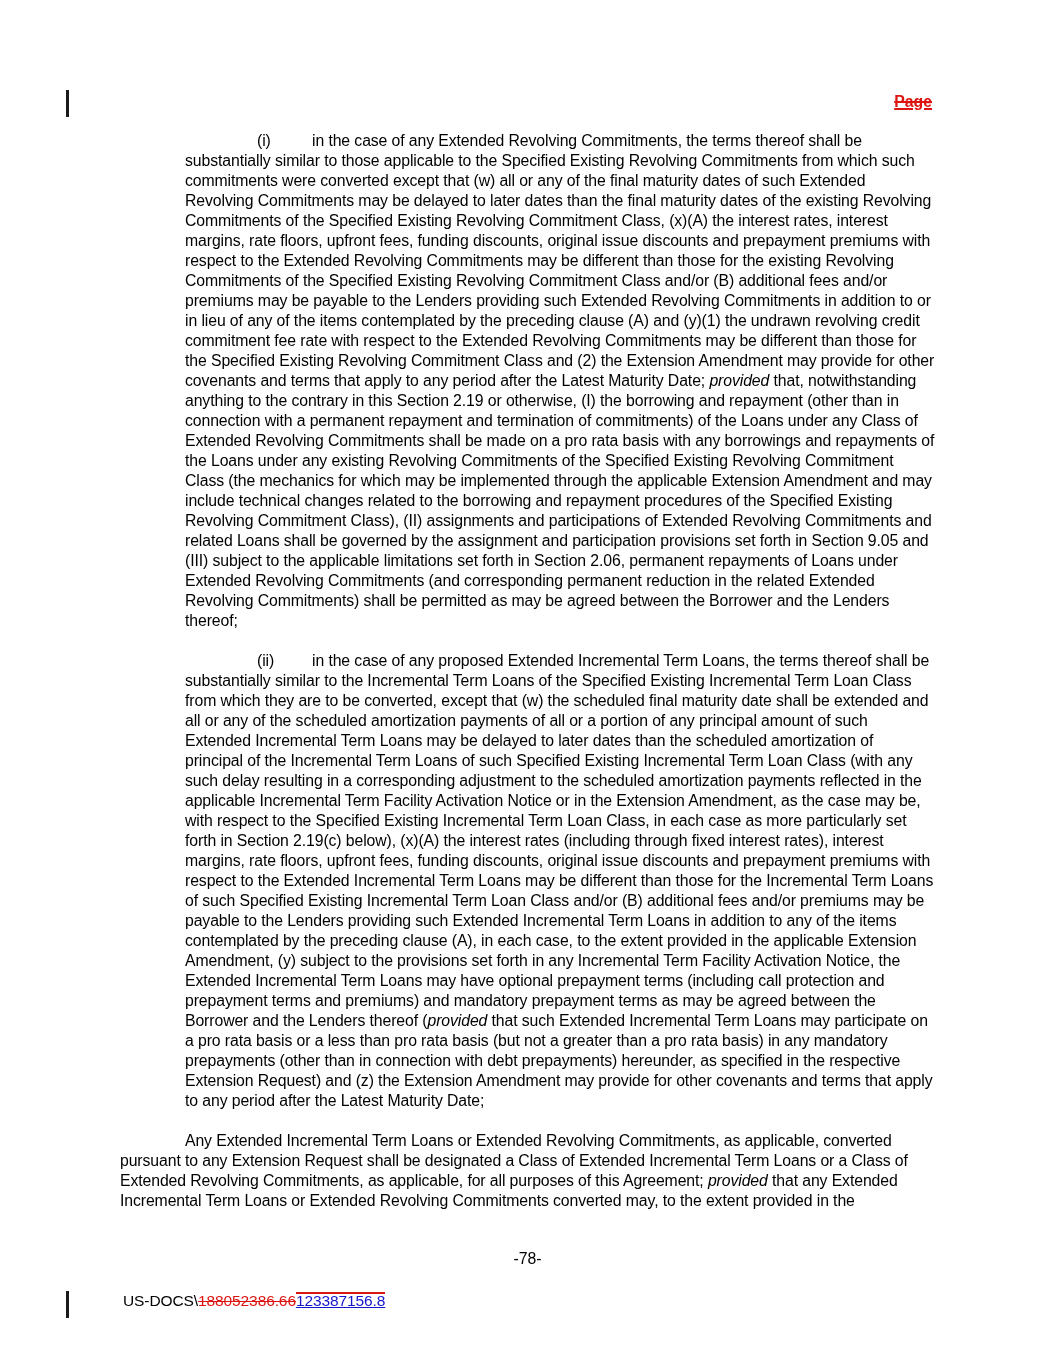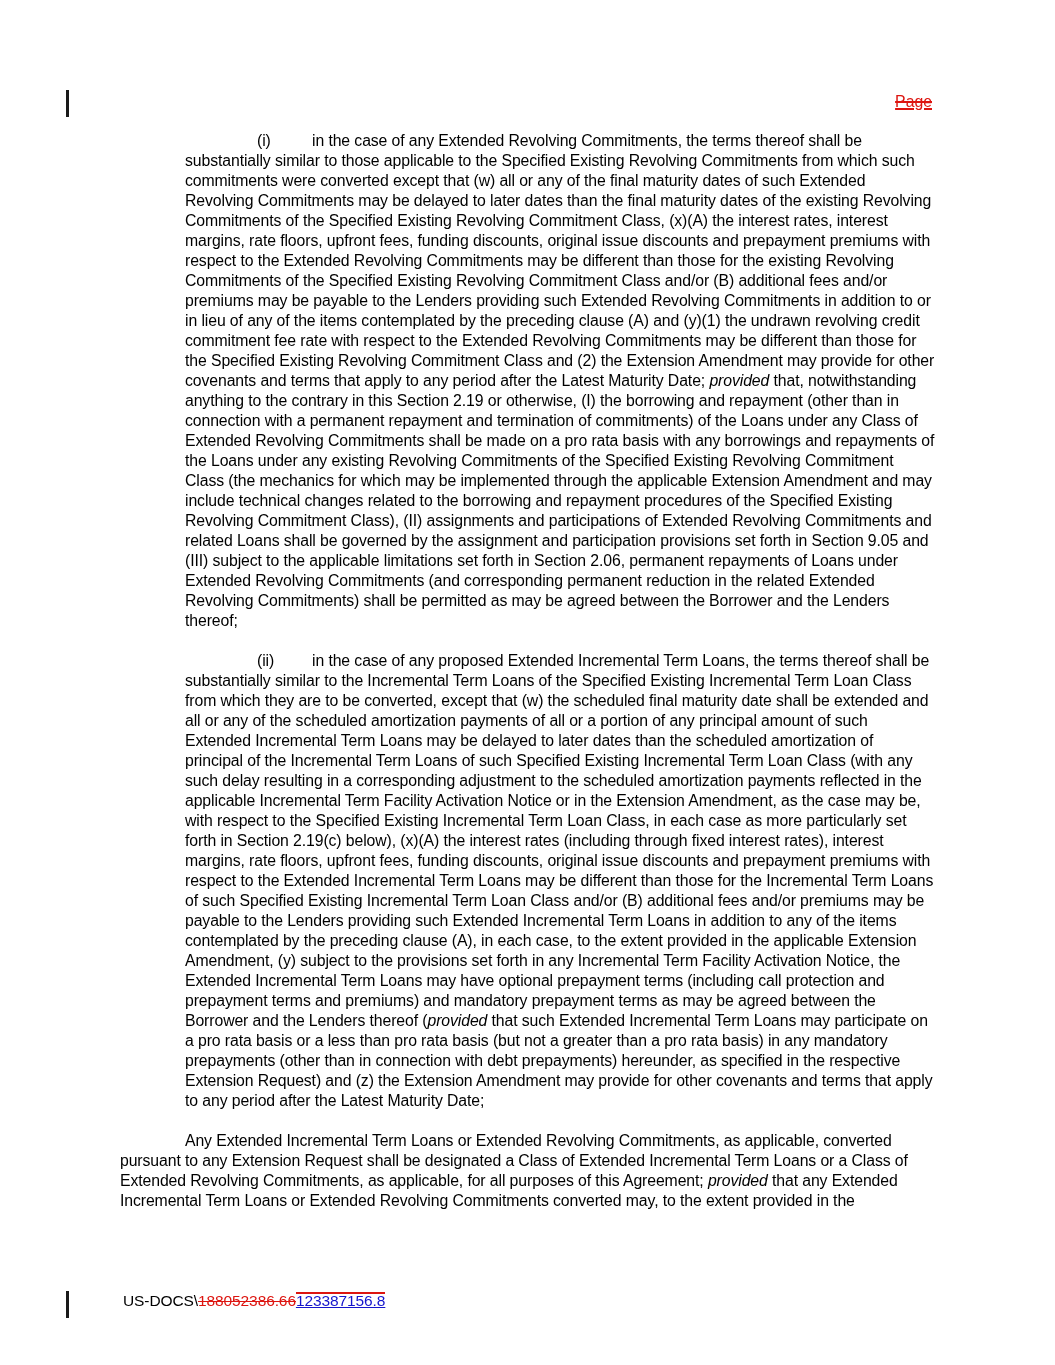--- a/index.html
+++ b/index.html
@@ -21,20 +21,21 @@
   .changebar-top { left:66px; top:90px; }
   .changebar-bottom { left:66px; top:1291px; }
   .header-deleted {
     position:absolute;
     top:93px;
     right:123px;
     font-size:15.8px;
     color:var(--color-deleted, #dd1510);
     text-decoration:underline line-through;
     text-decoration-thickness:1.5px;
+    font-weight:bold;
   }
   .content {
     position:absolute;
     left:120px;
     top:131px;
     width:815px;
     font-size:15.8px;
     line-height:20px;
     letter-spacing:-0.1px;
   }
@@ -98,18 +99,19 @@
   <div class="content">
 
     <p class="clause"><span class="clause-label">(i)</span><span><span>in the case of any Extended Revolving Commitments, the terms thereof shall be substantially similar to those applicable to the Specified Existing Revolving Commitments from which such commitments were converted except that (w) all or any of the final maturity dates of such Extended Revolving Commitments may be delayed to later dates than the final maturity dates of the existing Revolving Commitments of the Specified Existing Revolving Commitment Class, (x)(A) the interest rates, interest margins, rate floors, upfront fees, funding discounts, original issue discounts and prepayment premiums with respect to the Extended Revolving Commitments may be different than those for the existing Revolving Commitments of the Specified Existing Revolving Commitment Class and/or (B) additional fees and/or premiums may be payable to the Lenders providing such Extended Revolving Commitments in addition to or in lieu of any of the items contemplated by the preceding clause (A) and (y)(1) the undrawn revolving credit commitment fee rate with respect to the Extended Revolving Commitments may be different than those for the Specified Existing Revolving Commitment Class and (2) the Extension Amendment may provide for other covenants and terms that apply to any period after the Latest Maturity Date; </span><span class="it">provided</span><span> that, notwithstanding anything to the contrary in this Section 2.19 or otherwise, (I) the borrowing and repayment (other than in connection with a permanent repayment and termination of commitments) of the Loans under any Class of Extended Revolving Commitments shall be made on a pro rata basis with any borrowings and repayments of the Loans under any existing Revolving Commitments of the Specified Existing Revolving Commitment Class (the mechanics for which may be implemented through the applicable Extension Amendment and may include technical changes related to the borrowing and repayment procedures of the Specified Existing Revolving Commitment Class), (II) assignments and participations of Extended Revolving Commitments and related Loans shall be governed by the assignment and participation provisions set forth in Section 9.05 and (III) subject to the applicable limitations set forth in Section 2.06, permanent repayments of Loans under Extended Revolving Commitments (and corresponding permanent reduction in the related Extended Revolving Commitments) shall be permitted as may be agreed between the Borrower and the Lenders thereof;</span></span></p>
 
     <p class="clause"><span class="clause-label">(ii)</span><span><span>in the case of any proposed Extended Incremental Term Loans, the terms thereof shall be substantially similar to the Incremental Term Loans of the Specified Existing Incremental Term Loan Class from which they are to be converted, except that (w) the scheduled final maturity date shall be extended and all or any of the scheduled amortization payments of all or a portion of any principal amount of such Extended Incremental Term Loans may be delayed to later dates than the scheduled amortization of principal of the Incremental Term Loans of such Specified Existing Incremental Term Loan Class (with any such delay resulting in a corresponding adjustment to the scheduled amortization payments reflected in the applicable Incremental Term Facility Activation Notice or in the Extension Amendment, as the case may be, with respect to the Specified Existing Incremental Term Loan Class, in each case as more particularly set forth in Section 2.19(c) below), (x)(A) the interest rates (including through fixed interest rates), interest margins, rate floors, upfront fees, funding discounts, original issue discounts and prepayment premiums with respect to the Extended Incremental Term Loans may be different than those for the Incremental Term Loans of such Specified Existing Incremental Term Loan Class and/or (B) additional fees and/or premiums may be payable to the Lenders providing such Extended Incremental Term Loans in addition to any of the items contemplated by the preceding clause (A), in each case, to the extent provided in the applicable Extension Amendment, (y) subject to the provisions set forth in any Incremental Term Facility Activation Notice, the Extended Incremental Term Loans may have optional prepayment terms (including call protection and prepayment terms and premiums) and mandatory prepayment terms as may be agreed between the Borrower and the Lenders thereof (</span><span class="it">provided</span><span> that such Extended Incremental Term Loans may participate on a pro rata basis or a less than pro rata basis (but not a greater than a pro rata basis) in any mandatory prepayments (other than in connection with debt prepayments) hereunder, as specified in the respective Extension Request) and (z) the Extension Amendment may provide for other covenants and terms that apply to any period after the Latest Maturity Date;</span></span></p>
 
     <p class="closing"><span><span>Any Extended Incremental Term Loans or Extended Revolving Commitments, as applicable, converted pursuant to any Extension Request shall be designated a Class of Extended Incremental Term Loans or a Class of Extended Revolving Commitments, as applicable, for all purposes of this Agreement; </span><span class="it">provided</span><span> that any Extended Incremental Term Loans or Extended Revolving Commitments converted may, to the extent provided in the</span></span></p>
 
   </div>
 
+  <div class="page-number">-78-</div>
 
   <div class="doc-id"><span>US-DOCS\</span><span class="del">188052386.66</span><span class="ins">123387156.8</span></div>
 
   <div class="changebar changebar-bottom"></div>
 
 </div>
 
 </body></html>

